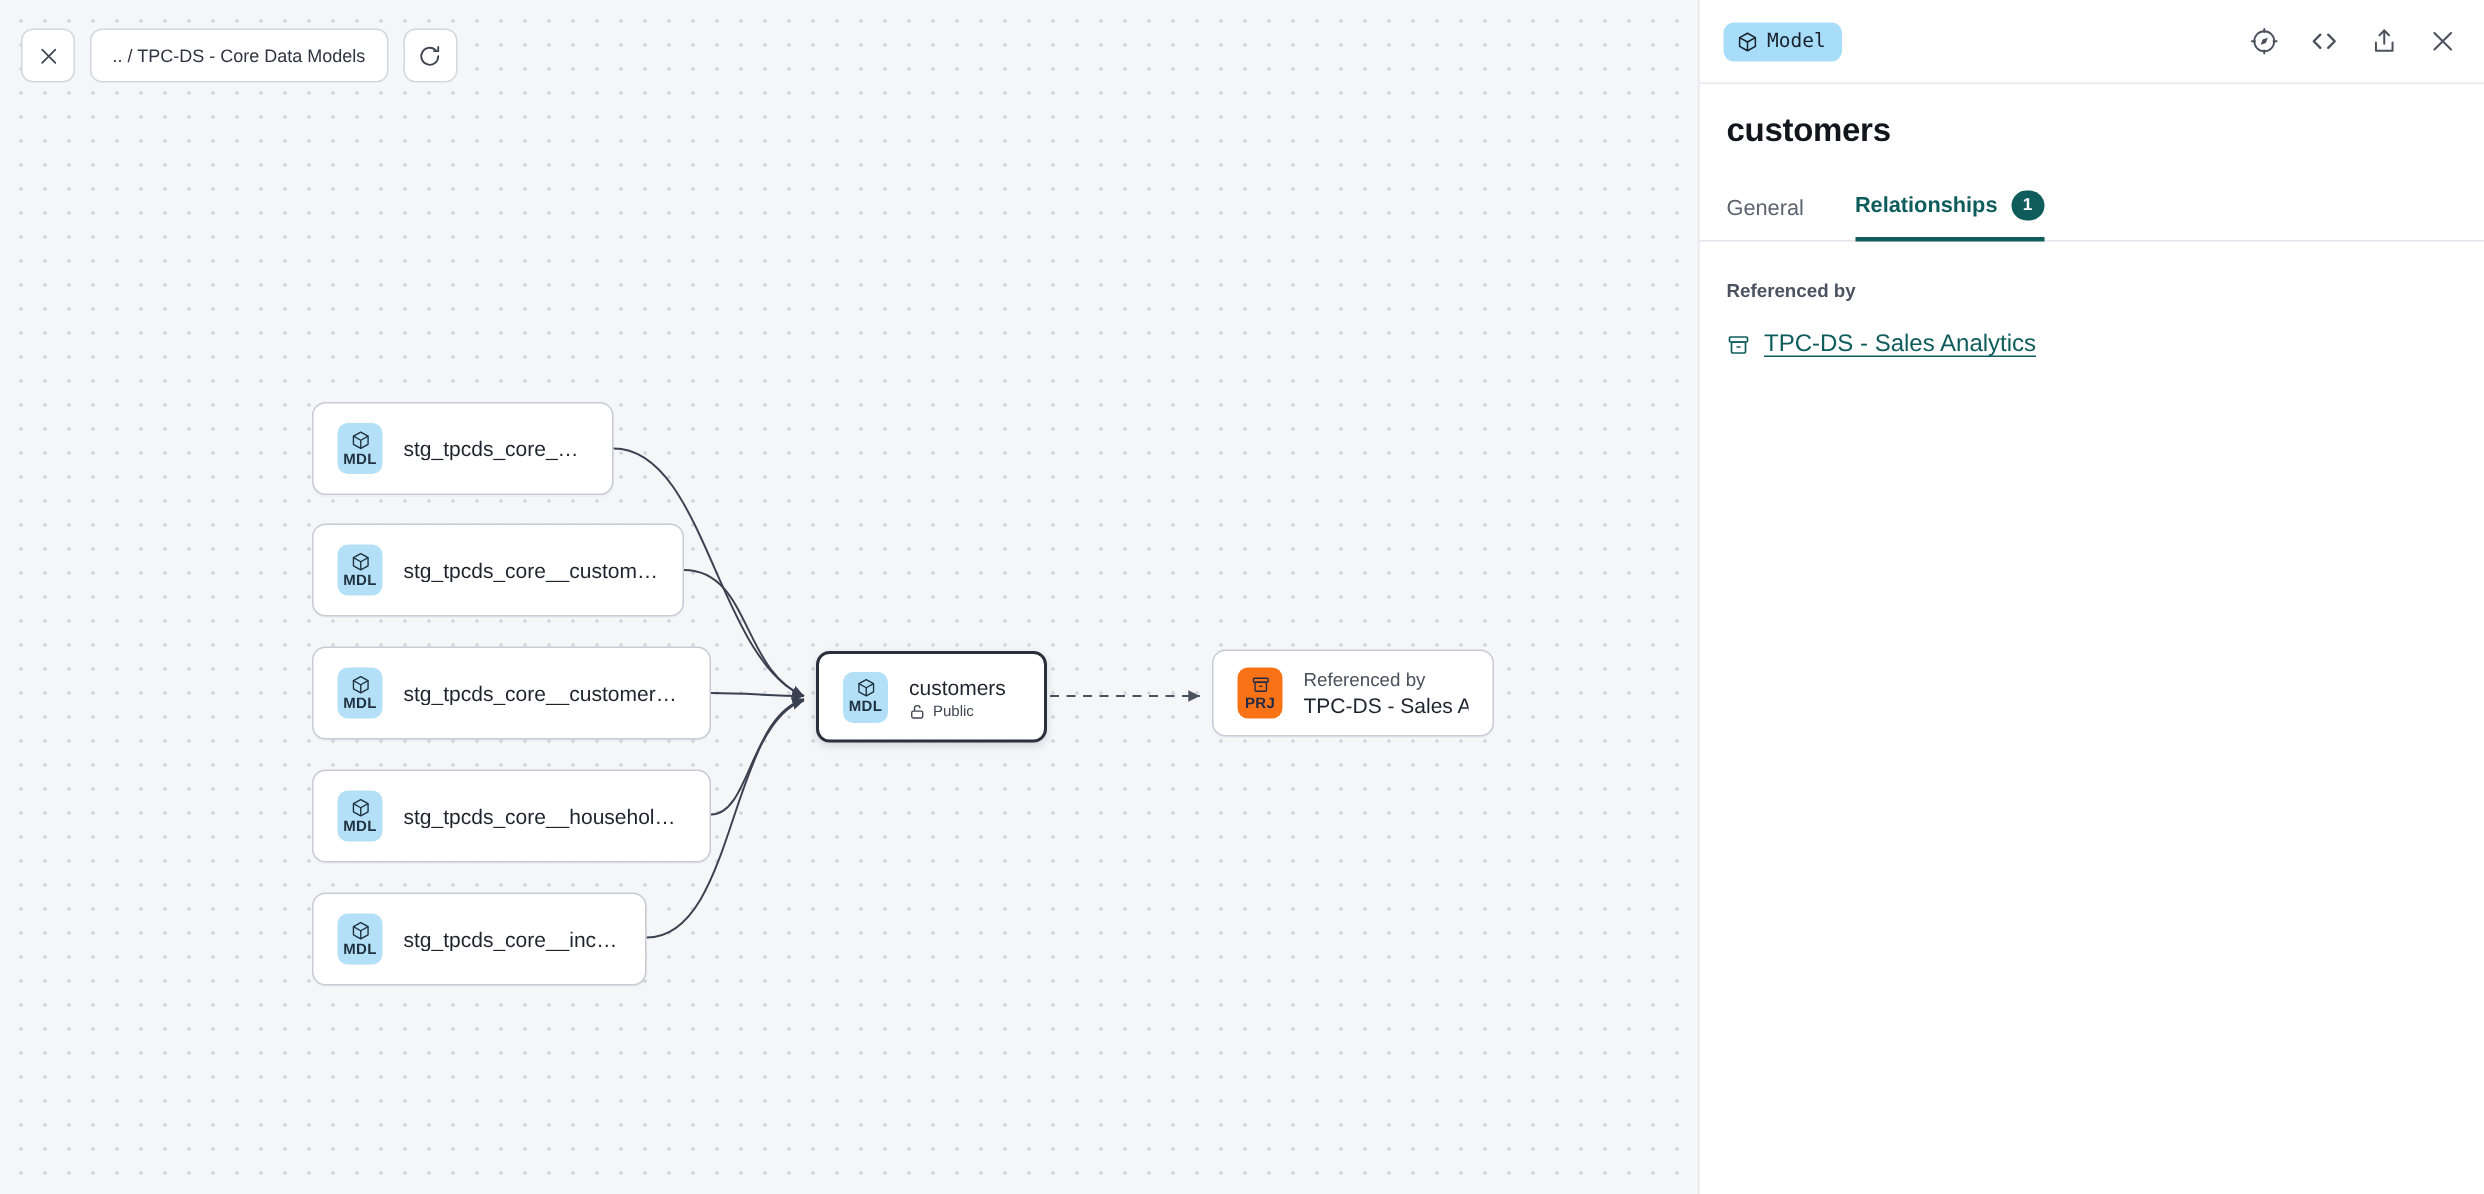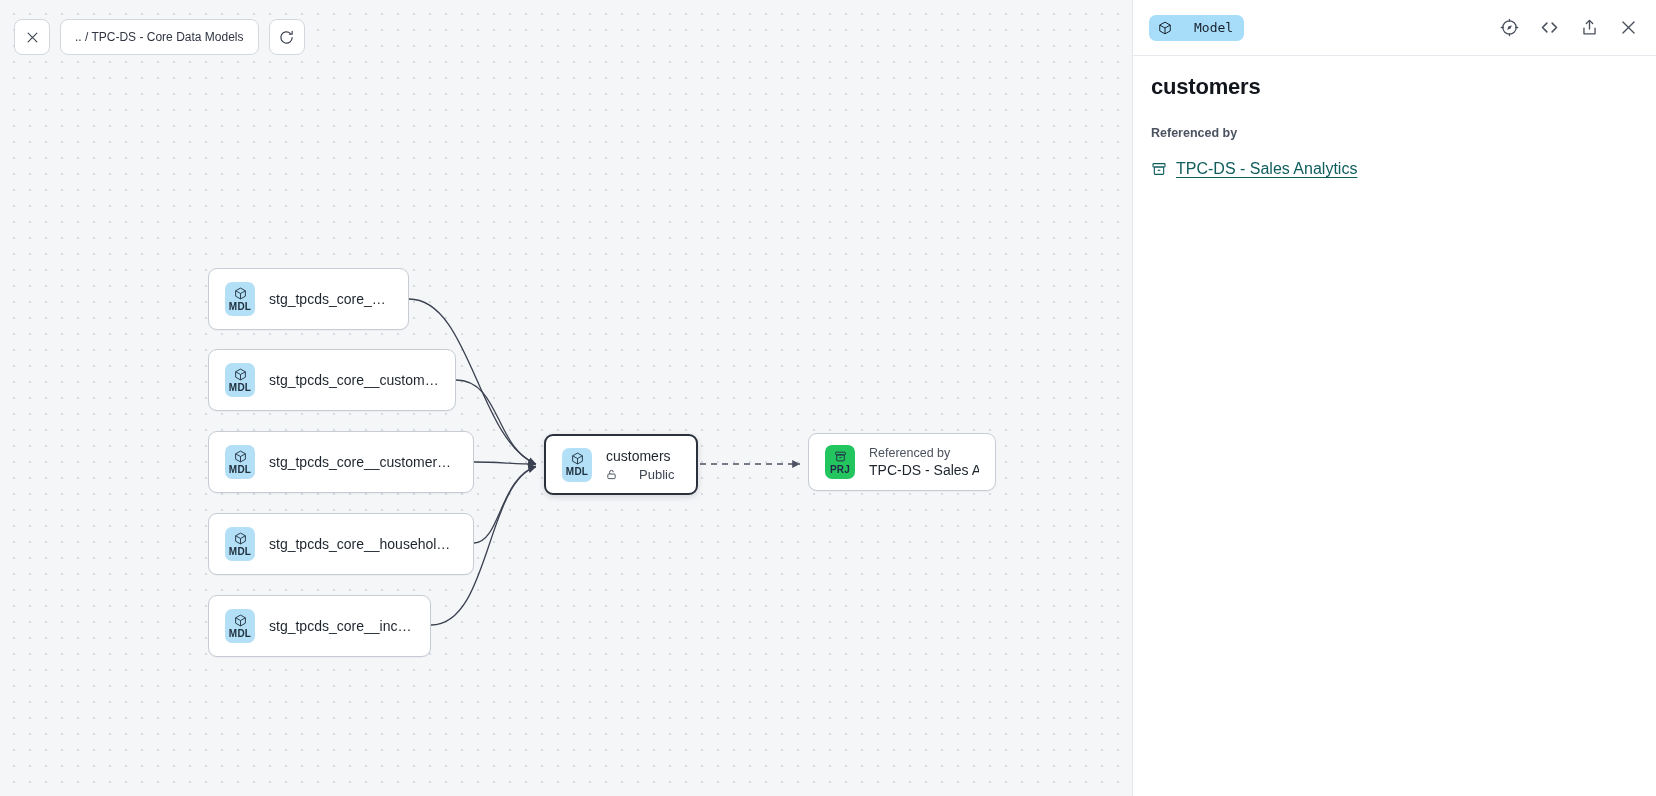--- a/index.html
+++ b/index.html
@@ -91,32 +91,32 @@
   }
   .badge {
     width: 30px; height: 34px;
     border-radius: 7px;
     display: flex; flex-direction: column;
     align-items: center; justify-content: center;
     gap: 0px;
     flex: 0 0 auto;
   }
   .badge.mdl { background: #b3e0f7; color: #20313f; }
-  .badge.prj { background: #22c55e; color: #232a48; }
+  .badge.prj { background: #f97316; color: #232a48; }
   .badge .bico { line-height: 0; }
   .badge .btxt { font-size: 10px; font-weight: 700; letter-spacing: .2px; margin-top: 1px; }
 
   .node-text { min-width: 0; overflow: hidden; }
   .node-title {
     font-size: 14px; color: #1e242d;
     white-space: nowrap; overflow: hidden; text-overflow: ellipsis;
   }
   .node-sub {
-    display: flex; align-items: center; gap: 22px;
-    font-size: 13px; color: #3f4652; margin-top: 3px;
+    display: flex; align-items: center; gap: 5px;
+    font-size: 10px; color: #3f4652; margin-top: 3px;
   }
   .node-kicker { font-size: 12.5px; color: #4a515d; }
   .node-name2 { font-size: 14px; color: #1e242d; margin-top: 2px; white-space: nowrap; }
 
   svg.edges { position: absolute; inset: 0; width: 1132px; height: 796px; pointer-events: none; }
 
   
   .panel {
     position: relative;
     width: 524px; height: 796px;
@@ -129,21 +129,21 @@
     display: flex; align-items: center;
     padding: 0 18px 0 16px;
     border-bottom: 1px solid #e7eaee;
     gap: 12px;
   }
   .chip {
     background: #a8ddfa;
     color: #17212c;
     border-radius: 7px;
     height: 26px;
-    display: flex; align-items: center; gap: 22px;
+    display: flex; align-items: center; gap: 6px;
     padding: 0 11px 0 9px;
     font-size: 13px;
     font-family: "DejaVu Sans Mono", monospace;
     cursor: pointer;
   }
   .panel-actions { margin-left: auto; display: flex; align-items: center; gap: 20px; color: #4a515d; }
   .pa { cursor: pointer; display: flex; line-height: 0; }
 
   .panel-head { padding: 18px 18px 0 18px; }
   .panel-title { font-size: 22px; font-weight: 700; color: #11151c; letter-spacing: -.2px; }
@@ -395,20 +395,29 @@
             <path d="M5 5 L19 19 M19 5 L5 19"></path>
           </svg>
         </span>
       </div>
     </div>
 
     <div class="panel-head">
       <div class="panel-title">customers</div>
     </div>
 
+    <div class="tabs">
+      <div class="tab">
+        <span>General</span>
+      </div>
+      <div class="tab active">
+        <span>Relationships</span>
+        <span class="tab-badge">1</span>
+      </div>
+    </div>
 
     <div class="panel-body">
       <div class="section-label">Referenced by</div>
 
       <div class="ref-item">
         <span style="line-height:0; color:#0f5c5c;">
           <svg width="16" height="16" viewBox="0 0 24 24" fill="none" stroke="currentColor" stroke-width="1.7" stroke-linejoin="round">
             <rect x="3" y="4" width="18" height="5" rx="1.2"></rect>
               <rect x="5" y="9" width="14" height="11" rx="1.2"></rect>
               <path d="M10 14 h4"></path>

